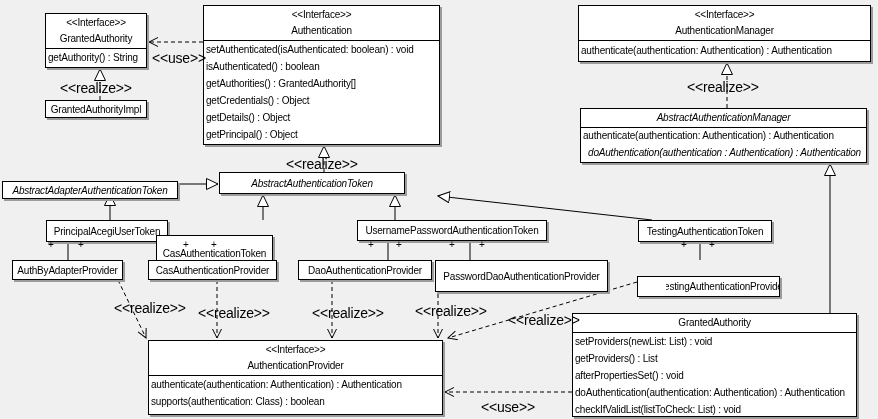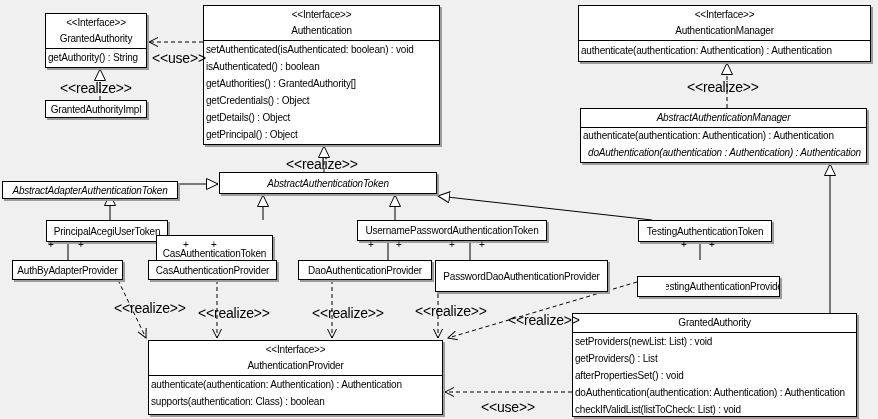--- a/index.html
+++ b/index.html
@@ -97,21 +97,21 @@
   <div class="box" style="left:580px;top:108px;width:287px;height:55px;">
     <div class="ttl it">AbstractAuthenticationManager</div>
     <div class="m lh165">authenticate(authentication: Authentication) : Authentication</div>
     <div class="m lh165 it">doAuthentication(authentication : Authentication) : Authentication</div>
   </div>
 
   <div class="box" style="left:2px;top:175px;width:176px;height:18px;margin-top:6px;">
     <div class="solo it">AbstractAdapterAuthenticationToken</div>
   </div>
 
-  <div class="box" style="left:219px;top:172px;width:218px;height:22px;">
+  <div class="box" style="left:219px;top:172px;width:186px;height:22px;">
     <div class="solo it">AbstractAuthenticationToken</div>
   </div>
 
   <div class="box" style="left:5px;top:220px;width:122px;height:22px;margin-left:41px;">
     <div class="solo">PrincipalAcegiUserToken</div>
   </div>
   <div class="box" style="left:156px;top:220px;width:117px;height:36px;margin-top:15px;">
     <div class="solo">CasAuthenticationToken</div>
   </div>
   <div class="box" style="left:357px;top:220px;width:190px;height:21px;">

